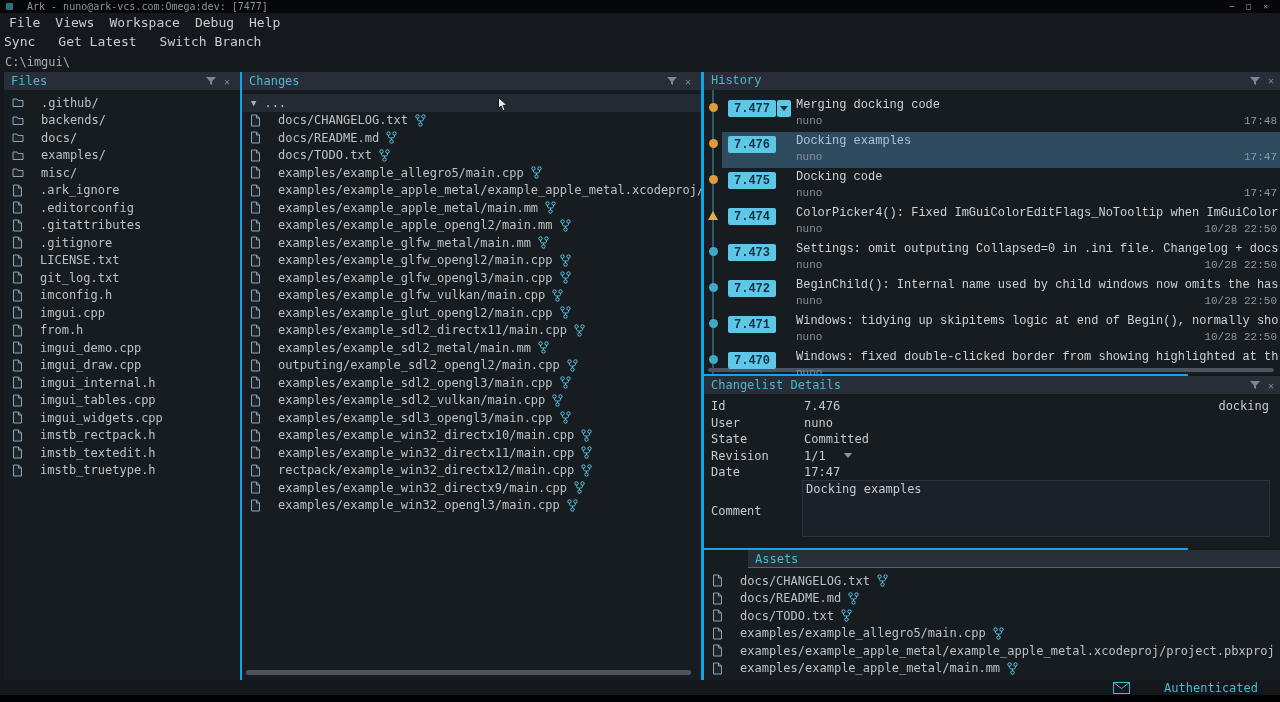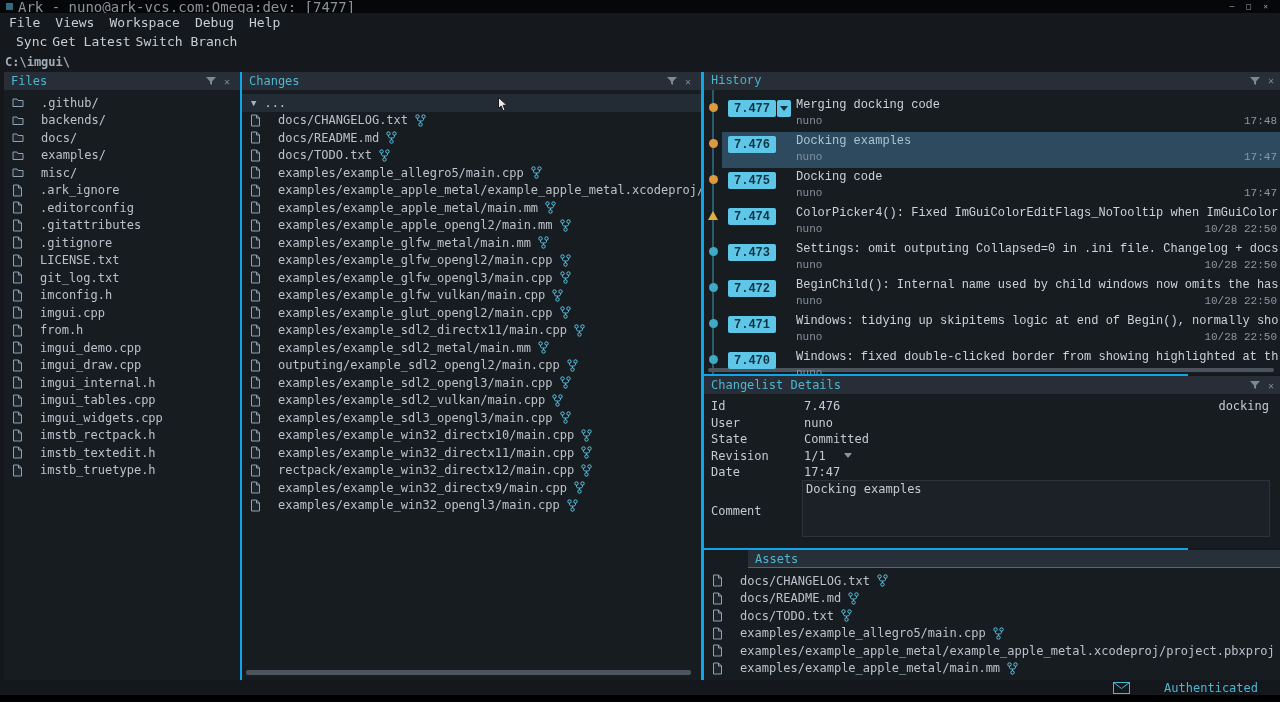--- a/index.html
+++ b/index.html
@@ -5,30 +5,30 @@
   * { margin:0; padding:0; box-sizing:border-box; }
   html,body { background:#000; }
   #app {
     position:relative; width:1280px; height:702px; overflow:hidden;
     background:#14181c; font-family:"DejaVu Sans Mono", monospace;
     color:#c3cad1; cursor:default;
   }
   
   .titlebar { position:absolute; top:0; left:0; width:100%; height:13px; background:#050708; display:flex; align-items:center; padding:0 6px; }
   .appicon { width:7px; height:7px; background:#2e6d80; margin-right:5px; flex:none; }
-  .wintitle { font-size:14px; color:#8a939c; flex:1; white-space:nowrap; overflow:hidden; }
+  .wintitle { font-size:10px; color:#8a939c; flex:1; white-space:nowrap; overflow:hidden;margin-left:9px; }
   .wincontrols { display:flex; gap:12px; padding-right:6px; }
   .wincontrols span { font-size:8px; color:#9aa3ab; line-height:13px; }
   
   .menubar { position:absolute; top:13px; left:0; width:100%; height:18px; display:flex; align-items:center; gap:15px; padding-left:9px; background:#15191d; }
   .menubar span { font-size:13px; color:#c6cdd3; }
-  .toolbar { position:absolute; top:31px; left:0; width:100%; height:21px; display:flex; align-items:center; gap:5px; padding-left:16px; background:#15191d; }
+  .toolbar { position:absolute; top:31px; left:0; width:100%; height:21px; display:flex; align-items:center; gap:23px; padding-left:4px; background:#15191d; }
   .toolbar span { font-size:13px; color:#c6cdd3; }
   .pathbar { position:absolute; top:52px; left:0; width:100%; height:20px; display:flex; align-items:center; padding-left:5px; background:#15191d; }
-  .pathbar span { font-size:12px; color:#a4adb6;font-weight:bold; }
+  .pathbar span { font-size:12px; color:#a4adb6; }
   
   .main { position:absolute; top:72px; left:4px; width:1184px; height:608px; background:#0ea5e9; }
   .panel { position:absolute; background:#171c21; overflow:hidden; }
   .phead { height:18px; background:#272e37; display:flex; align-items:center; padding:0 5px 0 7px; }
   .ptitle { color:#4cb7cf; font-size:12px; flex:1; white-space:nowrap; }
   .picon { display:inline-flex; align-items:center; justify-content:center; width:16px; height:16px; }
   .pclose { font-size:10px; color:#7e8893; width:16px; text-align:center; }
   .files-panel { left:0; top:0; width:236px; height:608px; }
   .changes-panel { left:238px; top:0; width:459px; height:608px; }
   .history-panel { left:700px; top:0; width:580px; height:302px;font-family:Liberation Mono, monospace; }

